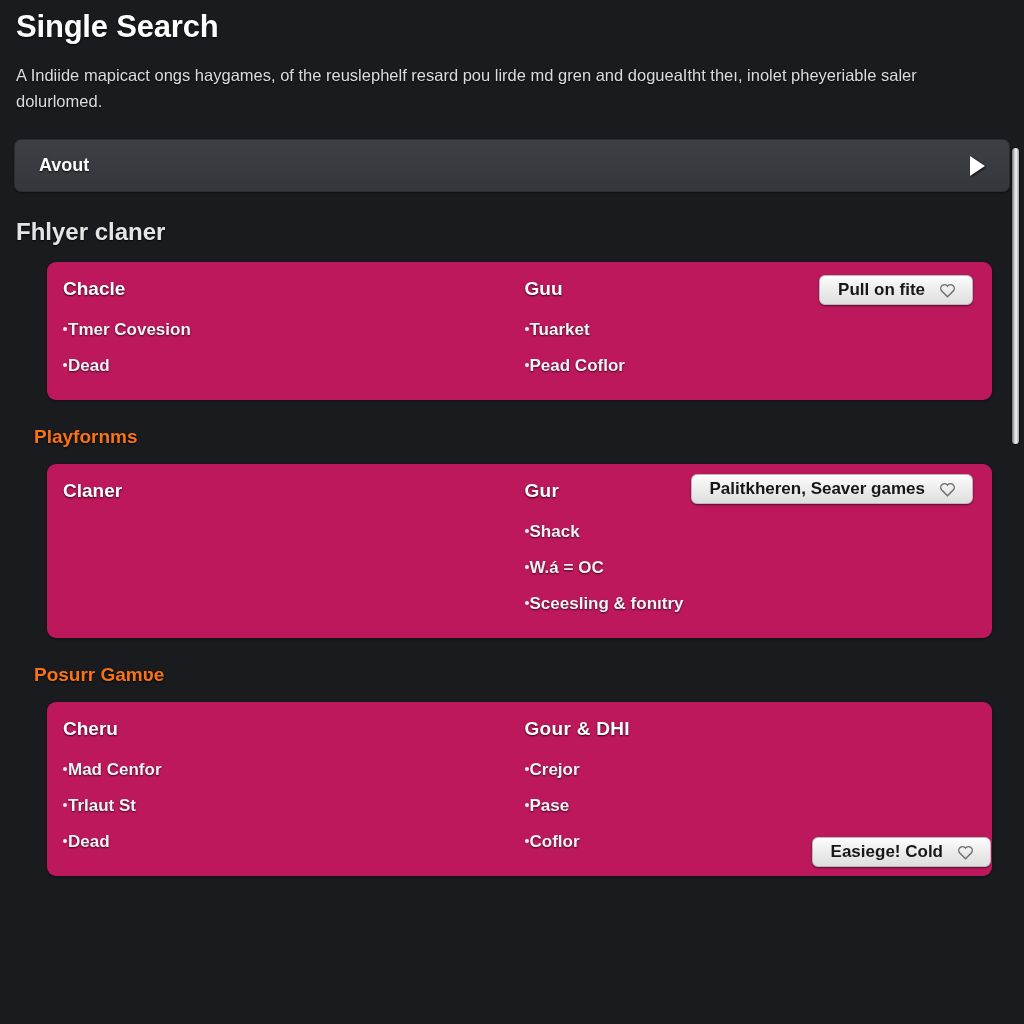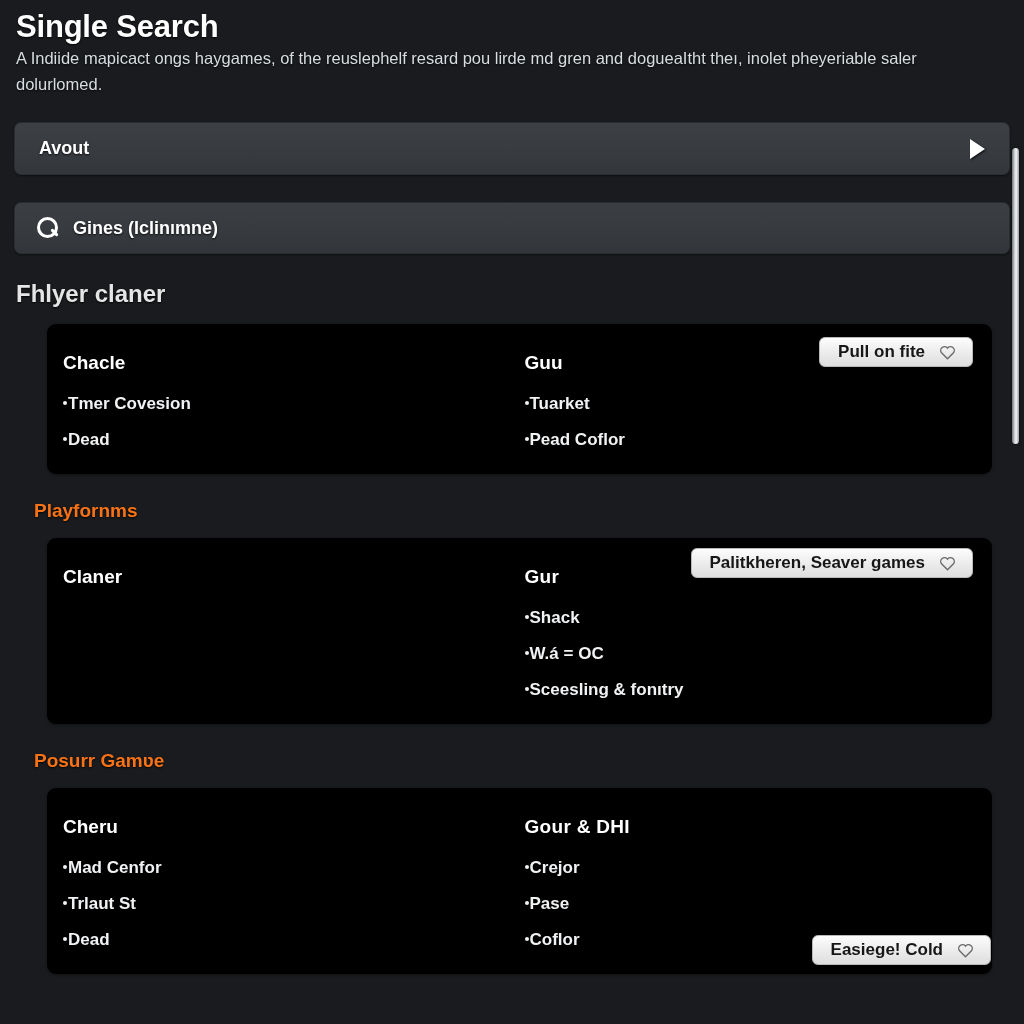--- a/index.html
+++ b/index.html
@@ -28,20 +28,21 @@
   .page-title {
     font-size: 31px;
     font-weight: bold;
     letter-spacing: -0.2px;
     color: #ffffff;
     padding: 9px 0 0 2px;
     text-shadow: 0 1px 2px rgba(0,0,0,0.85);
   }
 
   .page-sub {
+    margin-top: 17px;
     padding-left: 2px;
     font-size: 16.5px;
     line-height: 26px;
     color: #d9dde1;
     max-width: 990px;
     text-shadow: 0 1px 2px rgba(0,0,0,0.7);
   }
 
   
   .accordion {
@@ -125,23 +126,23 @@
   .section-title.sm {
     font-size: 19px;
     padding-left: 20px;
     font-weight: bold;
     color: #f97316;
   }
 
   .card {
     position: relative;
     margin: 16px 18px 0 33px;
-    background: #000000;
+    background: #be185d;
     border-radius: 9px;
-    padding: 28px 24px 24px 16px;
+    padding: 16px 24px 24px 16px;
     box-shadow: 0 1px 3px rgba(0,0,0,0.4);
   }
 
   .cols {
     display: grid;
     grid-template-columns: 1fr 1fr;
     column-gap: 18px;
   }
 
   .col-head {
@@ -231,24 +232,20 @@
 
   <h1 class="page-title">Single Search</h1>
 
   <p class="page-sub">A Indiide mapicact ongs haygames, of the reuslephelf resard pou lirde md gren and dogueaItht theı, inolet pheyeriable saler dolurlomed.</p>
 
   <div class="accordion">
     <span class="accordion-label">Avout</span>
     <span class="tri-right"></span>
   </div>
 
-  <div class="searchbar">
-    <span class="search-glyph"></span>
-    <span class="search-text">Gines (Iclinımne)</span>
-  </div>
 
   <h2 class="section-title">Fhlyer claner</h2>
   <div class="card">
     <div class="cols">
       <div>
         <div class="col-head">Chacle</div>
         <ul class="items">
           <li>
               <span class="dot"></span>
               <span>Tmer Covesion</span>

